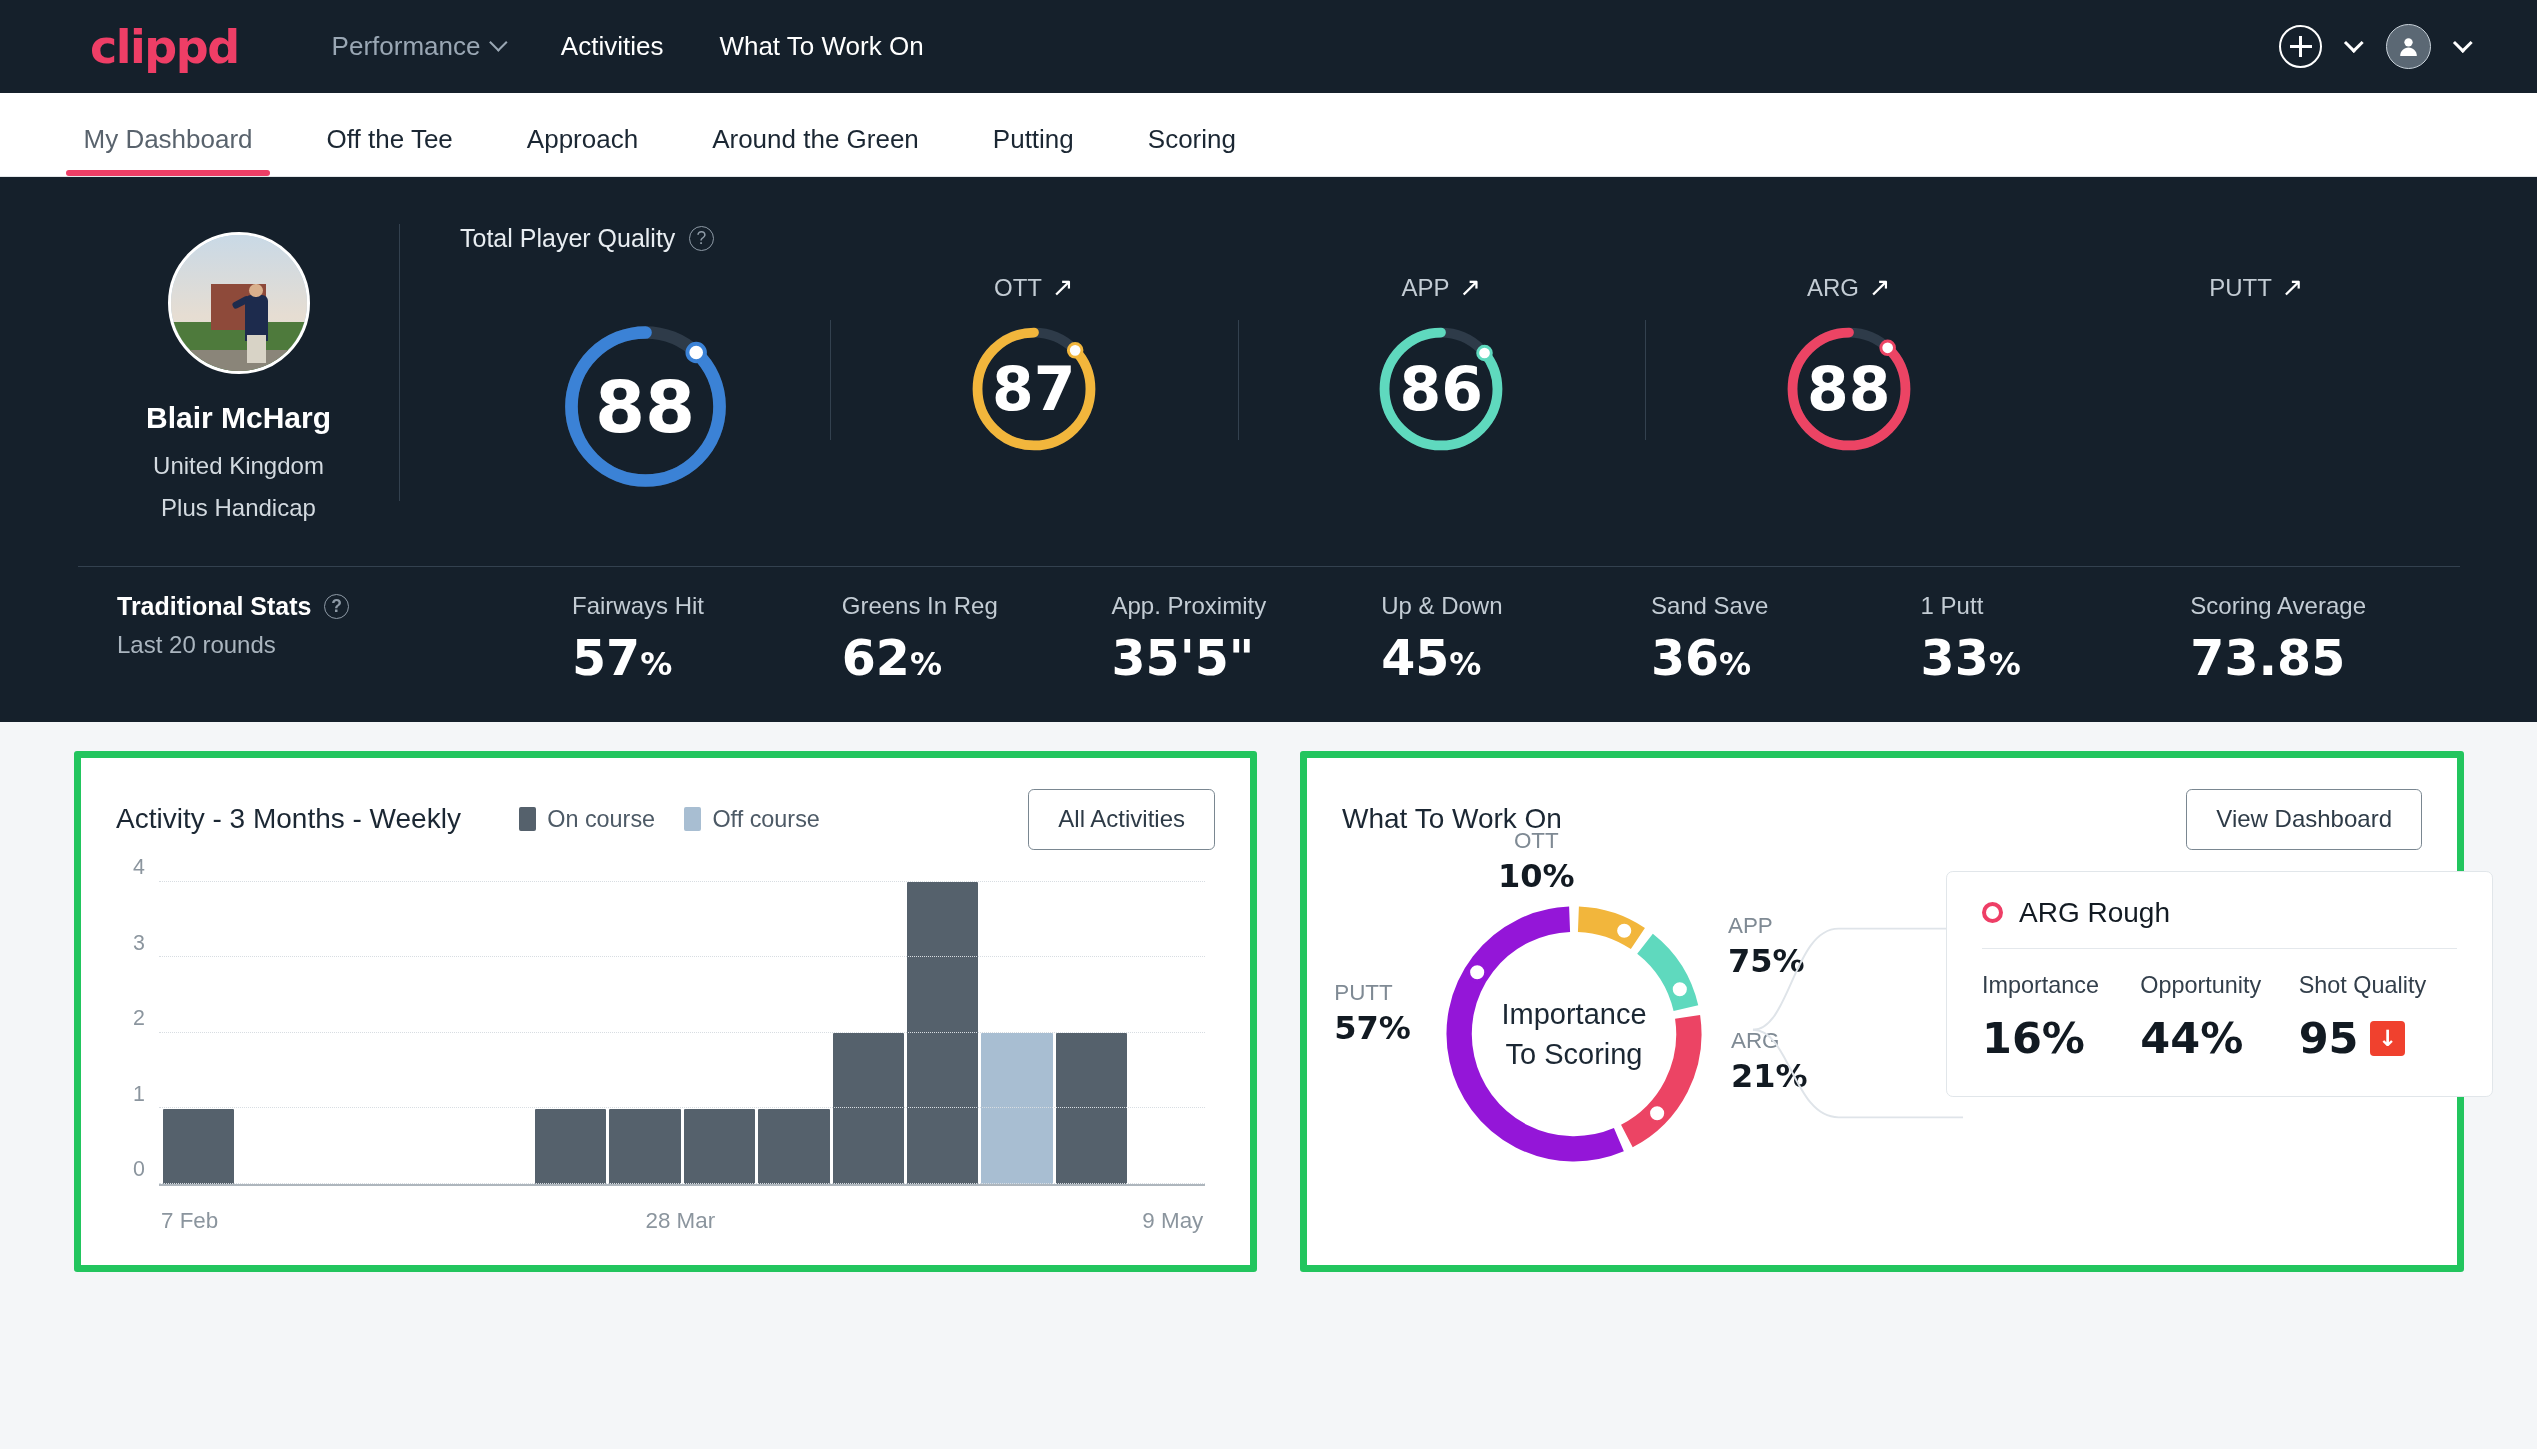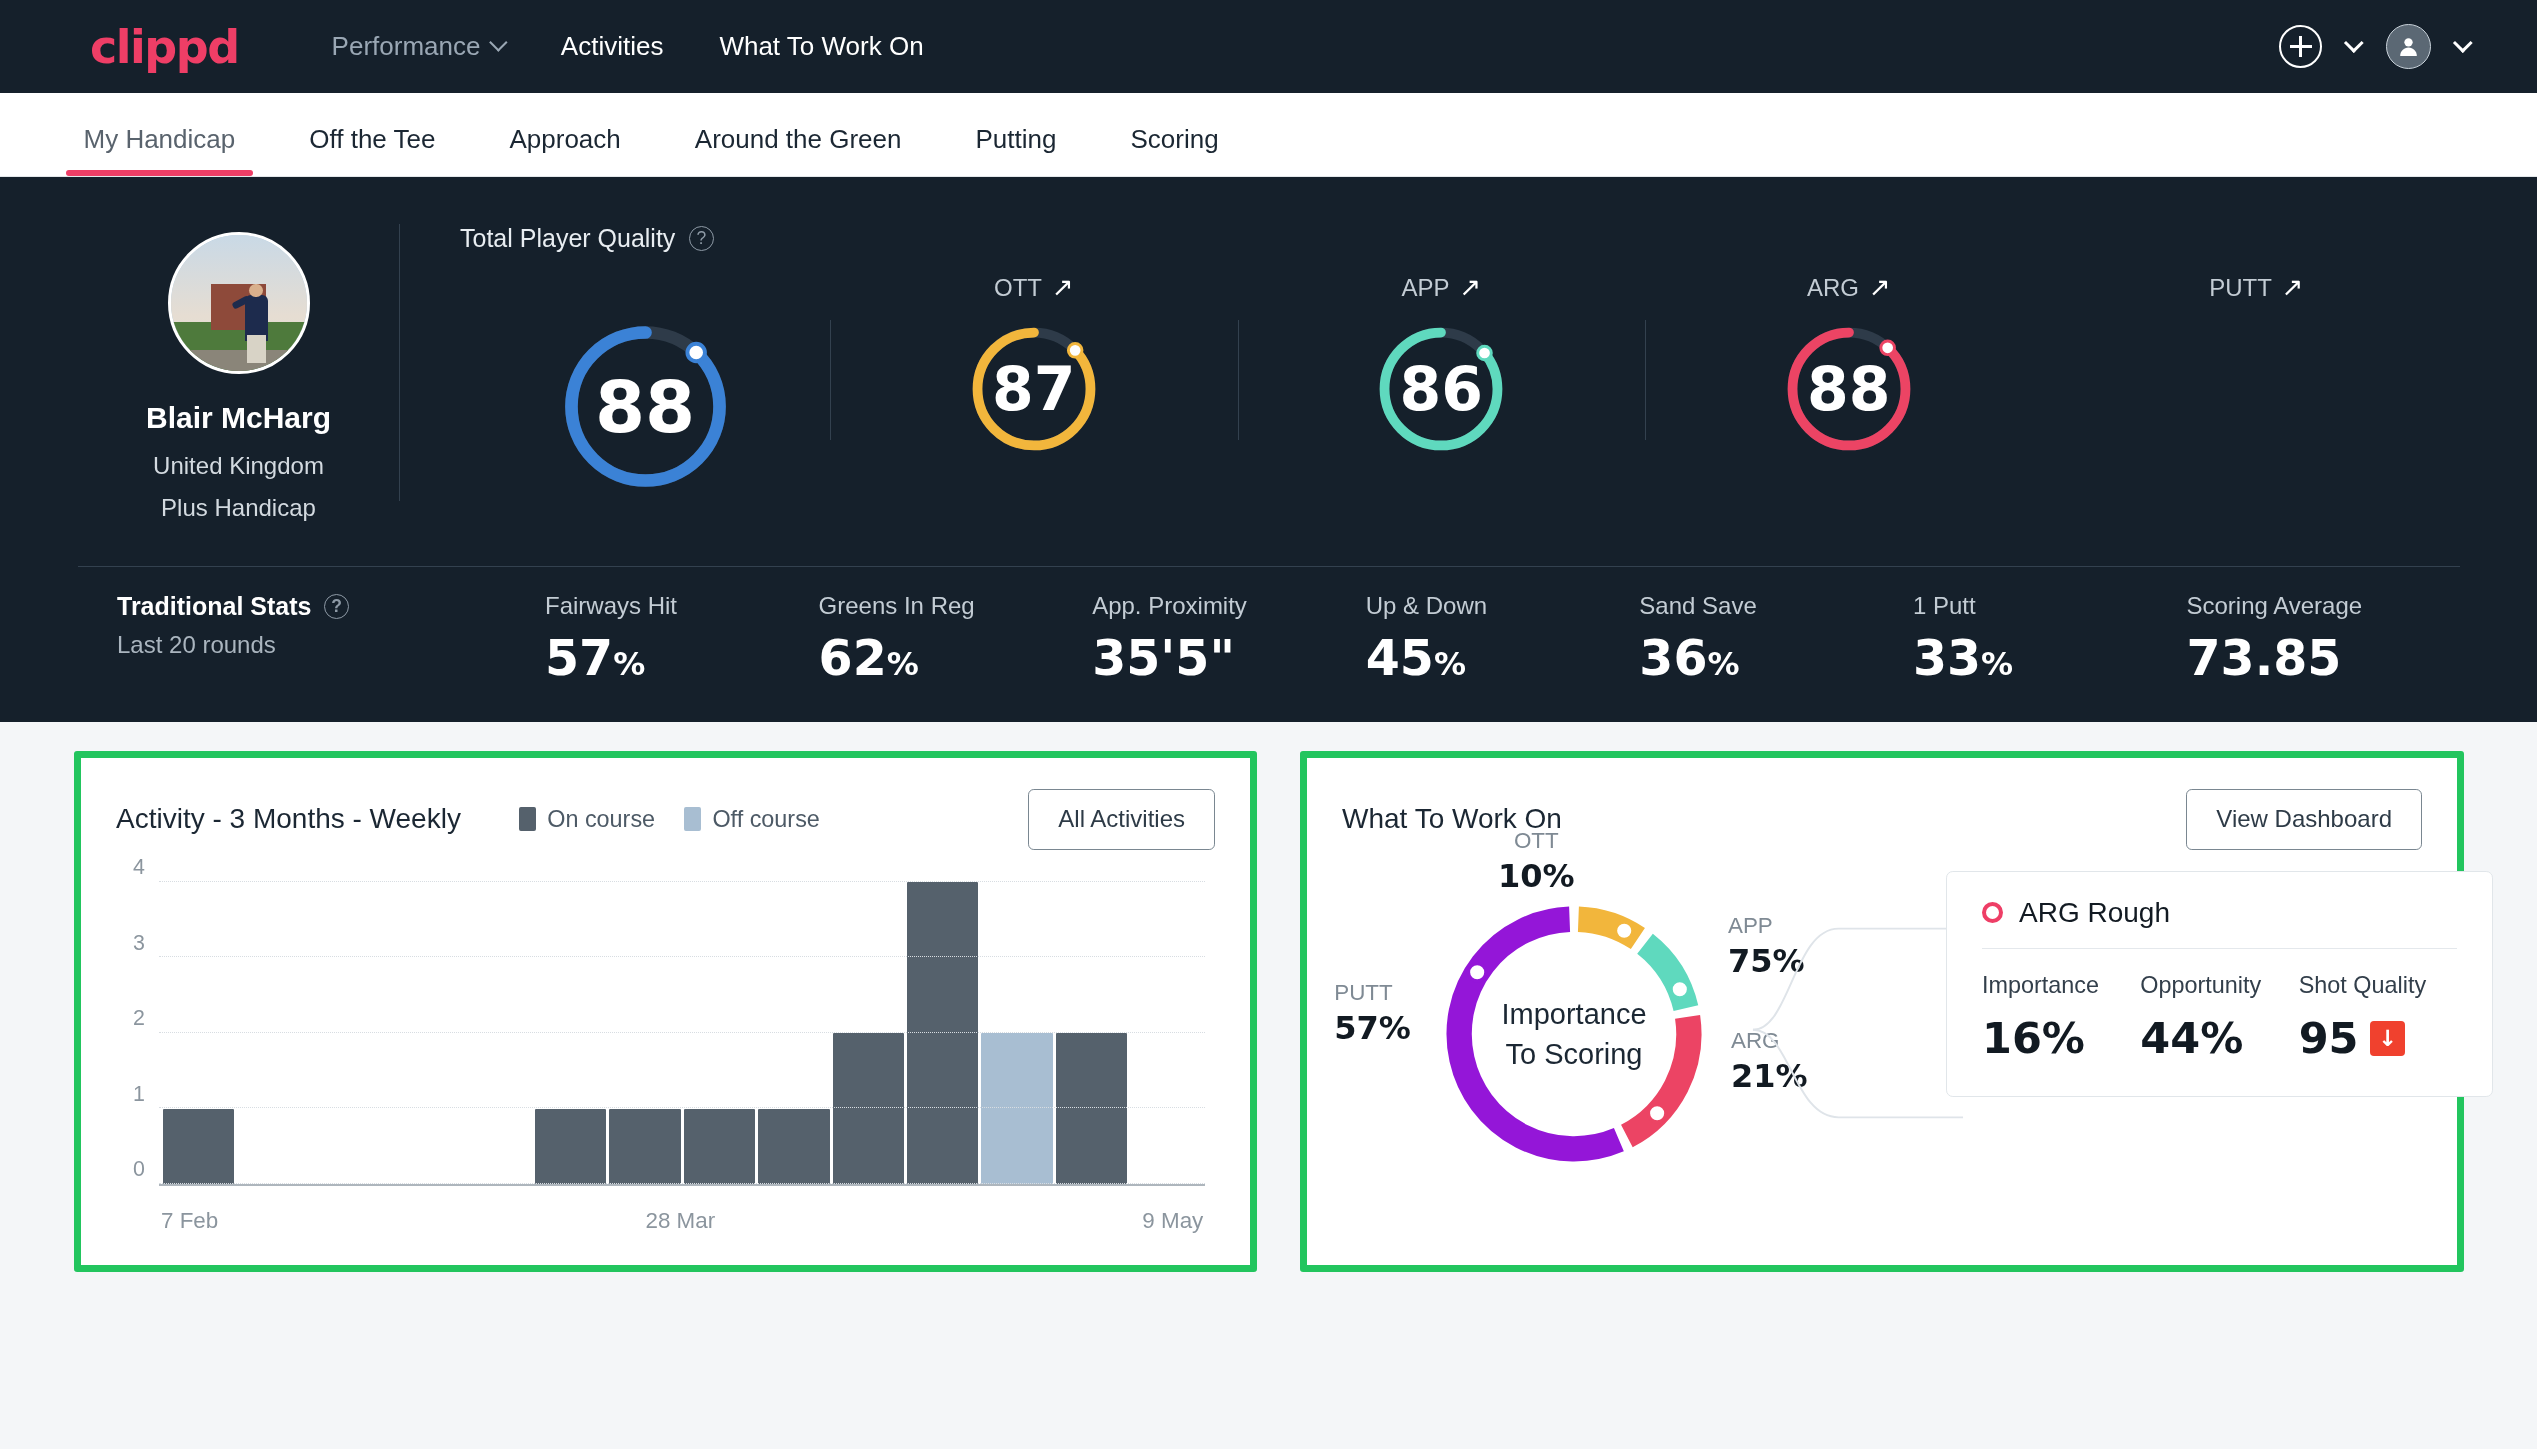--- a/index.html
+++ b/index.html
@@ -251,21 +251,21 @@
       <svg width="25" height="25" viewBox="0 0 24 24" fill="#fff">
         <circle cx="12" cy="8" r="4"></circle>
           <path d="M4 21c0-4.4 3.6-8 8-8s8 3.6 8 8"></path>
       </svg>
     </div>
     <div class="chev-dn"></div>
   </div>
 </div>
 
 <div class="tabbar">
-  <div class="tab active">My Handicap</div>
+  <div class="tab active">My Dashboard</div>
   <div class="tab">Off the Tee</div>
   <div class="tab">Approach</div>
   <div class="tab">Around the Green</div>
   <div class="tab">Putting</div>
   <div class="tab">Scoring</div>
 </div>
 
 <div class="hero">
   <div class="hero-top">
 
@@ -357,21 +357,21 @@
   <div class="divider"></div>
 
   <div class="stats">
     <div class="stat-head">
       <div class="sh-t">
         <span>Traditional Stats</span>
         <span class="qmark">?</span>
       </div>
       <div class="sh-s">Last 20 rounds</div>
     </div>
-    <div style="display:flex; flex:1;" id="stats">
+    <div style="display:flex; flex:1;margin-left:27px;" id="stats">
         <div class="stat">
           <div class="st-l">Fairways Hit</div>
           <div class="st-v">57<span class="u">%</span></div>
         </div>
         <div class="stat">
           <div class="st-l">Greens In Reg</div>
           <div class="st-v">62<span class="u">%</span></div>
         </div>
         <div class="stat">
           <div class="st-l">App. Proximity</div>

